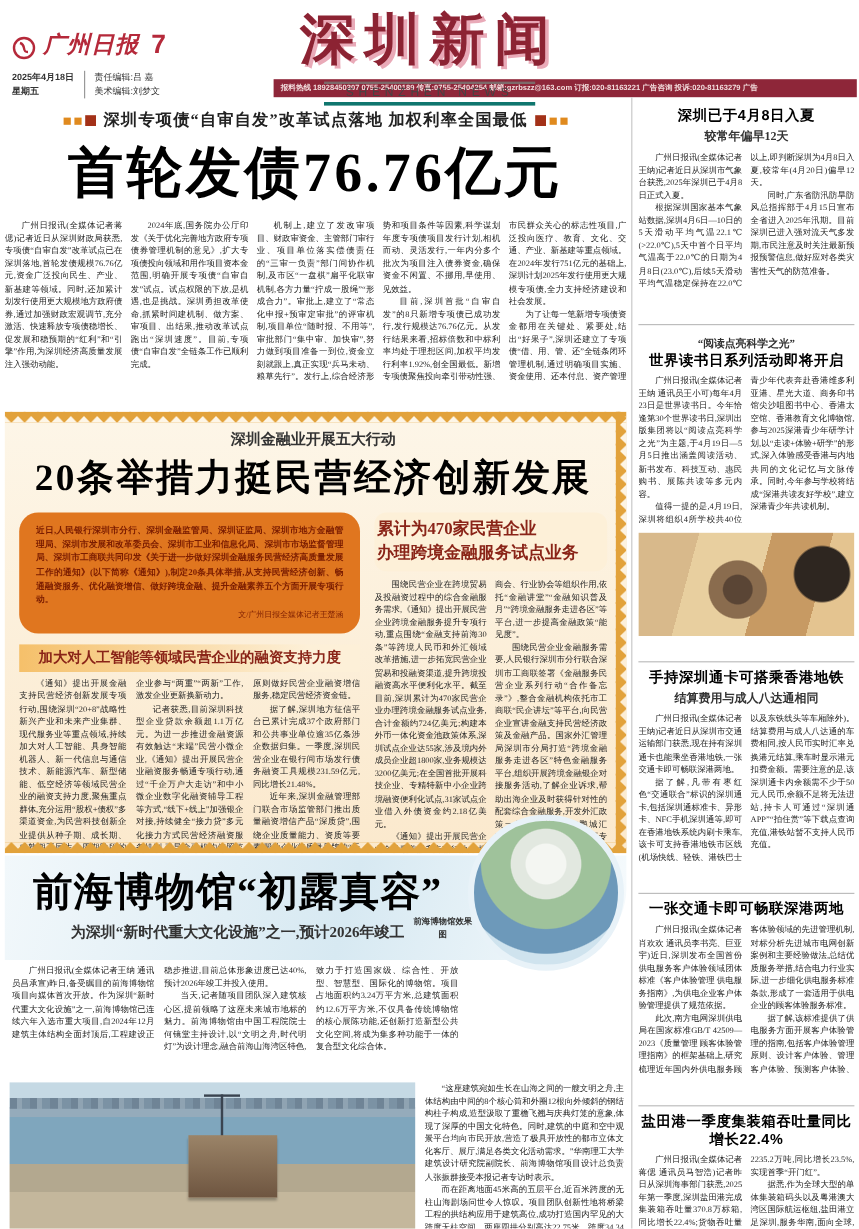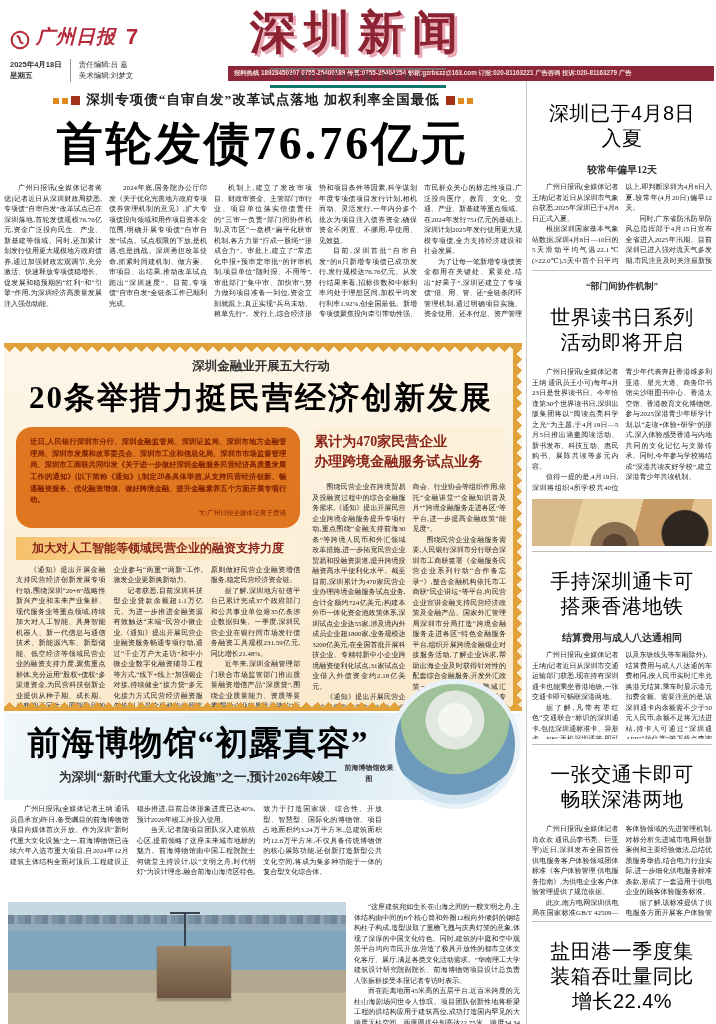--- a/index.html
+++ b/index.html
@@ -85,22 +85,22 @@
   .construction-photo .bld{position:absolute;left:44%;top:34%;width:22%;height:40%;
      background:linear-gradient(180deg,#9b8468,#6e5540);box-shadow:0 3px 2px rgba(0,0,0,.25);}
   .construction-photo .crane{position:absolute;left:52%;top:8%;width:2px;height:28%;background:#3a4450;}
   .construction-photo .crane:after{content:"";position:absolute;left:-14px;top:0;width:30px;height:2px;background:#3a4450;display:block;}
   .construction-photo .skyline{position:absolute;left:0;top:10%;width:100%;height:7%;
      background:repeating-linear-gradient(90deg,#6f8496 0 6px,#8fa3b2 6px 10px,#7b92a4 10px 17px);}
   .m-quote{flex:1;}
   .m-quote .body{height:218px;overflow:hidden;}
   
   .r-art{overflow:hidden;}
-  .r-head{margin:12px;text-align:center;font-family:"Liberation Sans","DejaVu Sans",sans-serif;
-          font-size:20px;font-weight:400;color:#000;letter-spacing:0.5px;line-height:1.25;}
+  .r-head{margin:0;text-align:center;font-family:"Liberation Sans","DejaVu Sans",sans-serif;
+          font-size:12px;font-weight:700;color:#000;letter-spacing:0.5px;line-height:1.25;}
   .r-sub{text-align:center;font-size:10px;font-weight:bold;color:#333;margin:3px 0 5px;}
   .r-kicker{text-align:center;font-size:9px;font-weight:bold;color:#333;margin-top:4px;}
   .rdiv{border-top:1px solid #bdbdbd;margin:5px 0;}
   .r-art .body{overflow:hidden;}
   .weather{height:176px;padding-top:8px;}
   .weather .body{height:118px;}
   .reading{height:270px;}
   .reading .body{height:128px;}
   .reading-photo{width:100%;height:86px;margin-top:4px;
      background:radial-gradient(circle at 46% 55%, #5a4535 0 11%, #8a6c4e 12% 22%, transparent 23%),
@@ -244,21 +244,21 @@
         <div class="r-sub">较常年偏早12天</div>
         <div class="body cols2">
             <p>广州日报讯(全媒体记者王纳)记者近日从深圳市气象台获悉,2025年深圳已于4月8日正式入夏。</p>
             <p>根据深圳国家基本气象站数据,深圳4月6日—10日的5天滑动平均气温22.1℃(&gt;22.0℃),5天中首个日平均气温高于22.0℃的日期为4月8日(23.0℃),后续5天滑动平均气温稳定保持在22.0℃以上,即判断深圳为4月8日入夏,较常年(4月20日)偏早12天。</p>
             <p>同时,广东省防汛防旱防风总指挥部于4月15日宣布全省进入2025年汛期。目前深圳已进入强对流天气多发期,市民注意及时关注最新预报预警信息,做好应对各类灾害性天气的防范准备。</p>
           </div>
       </article>
       <div class="rdiv"></div>
 
       <article class="r-art reading">
-        <div class="r-kicker">“部门间协作机制”</div>
+        <div class="r-kicker">“阅读点亮科学之光”</div>
         <h3 class="r-head">世界读书日系列活动即将开启</h3>
         <div class="body cols2" style="margin-top:4px;">
             <p>广州日报讯(全媒体记者王纳 通讯员王小可)每年4月23日是世界读书日。今年恰逢第30个世界读书日,深圳出版集团将以“阅读点亮科学之光”为主题,于4月19日—5月5日推出涵盖阅读活动、新书发布、科技互动、惠民购书、展陈共读等多元内容。</p>
             <p>值得一提的是,4月19日,深圳将组织4所学校共40位青少年代表奔赴香港维多利亚港、星光大道、商务印书馆尖沙咀图书中心、香港太空馆、香港教育文化博物馆,参与2025深港青少年研学计划,以“走读+体验+研学”的形式,深入体验感受香港与内地共同的文化记忆与文脉传承。同时,今年参与学校将结成“深港共读友好学校”,建立深港青少年共读机制。</p>
           </div>
         <div class="reading-photo"></div>
 
       </article>
       <div class="rdiv"></div>
 

